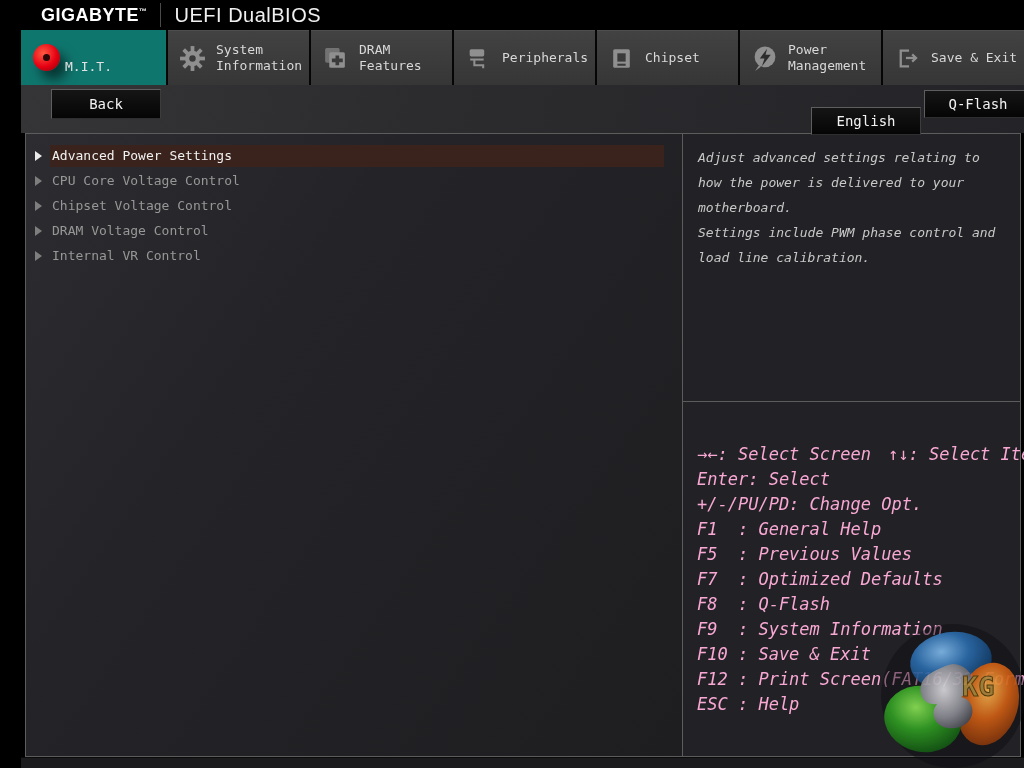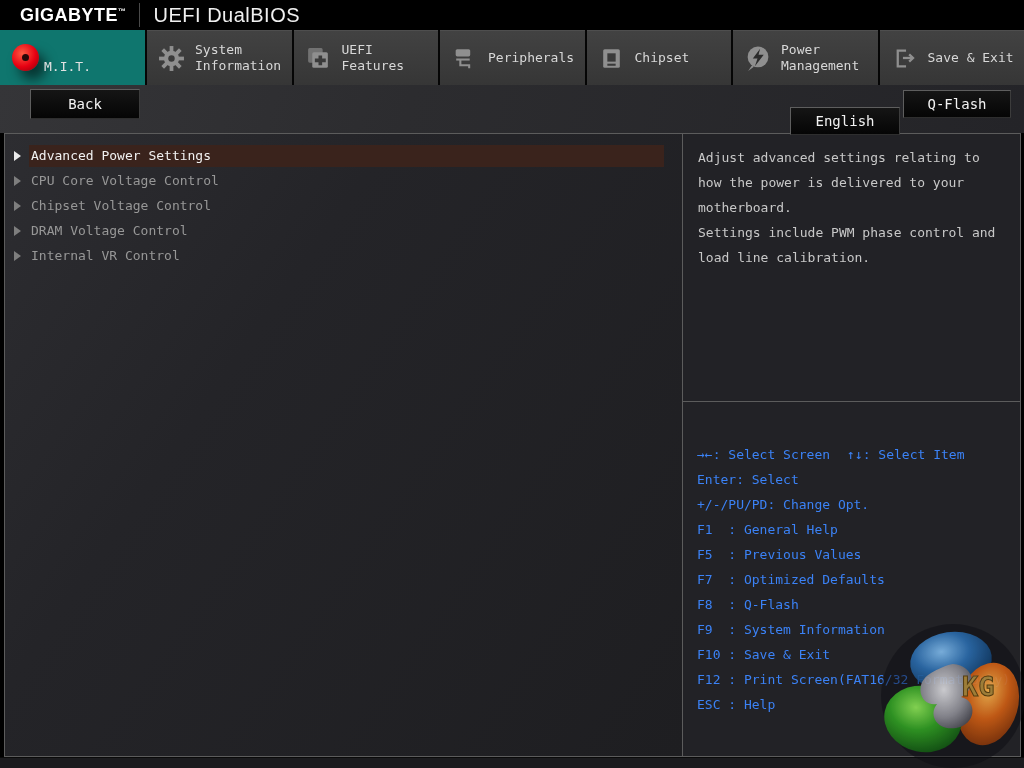--- a/index.html
+++ b/index.html
@@ -1,18 +1,18 @@
 <!DOCTYPE html>
 <html><head>
 <meta charset="utf-8">
 <style>
   * { margin:0; padding:0; box-sizing:border-box; }
   html,body { width:1024px; height:768px; background:#000; overflow:hidden;
     font-family:"DejaVu Sans Mono","Liberation Mono",monospace; }
-  .screen { position:relative; width:1024px; height:668px; background:#000; }
+  .screen { position:relative; width:1024px; height:668px; background:#000;padding-left:21px; }
 
   
   .topbar { height:30px; background:#000; display:flex; align-items:center; }
   .brand { font-family:"Liberation Sans",sans-serif; font-weight:bold; font-size:18px;
     color:#fff; margin-left:20px; letter-spacing:.5px; }
   .brand sup { font-size:8px; vertical-align:super; }
   .topbar-divider { width:1px; height:24px; background:#4a4a4a; margin:0 14px 0 12px; }
   .uefi-title { font-family:"Liberation Sans",sans-serif; font-size:20px; color:#f0f0f0; letter-spacing:.5px; }
 
   
@@ -47,25 +47,25 @@
     padding-top:9px; }
   .menu-row { height:25px; display:flex; align-items:center; cursor:pointer; }
   .tri { width:0; height:0; border-left:7px solid #7e7e7e; border-top:5px solid transparent;
     border-bottom:5px solid transparent; margin-left:9px; flex-shrink:0; }
   .menu-label-wrap { flex:1; margin-left:8px; margin-right:18px; height:22px; line-height:22px;
     padding-left:2px; font-size:13px; color:#979797; white-space:pre; }
   .menu-row.selected .menu-label-wrap { background:#3a231c; color:#f1f1f1; }
   .menu-row.selected .tri { border-left-color:#eaeaea; }
 
   .right-panel { width:338px; border-left:1px solid #5c5c5c; display:flex; flex-direction:column;
-    background:#222226; }
+    background:#222226;font-style:italic; }
   .help { height:268px; border-bottom:1px solid #5c5c5c; padding:11px 14px 0 15px;
     font-size:13px; color:#c8c8c8; }
   .help-line { height:25px; line-height:25px; white-space:pre; }
-  .legend { flex:1; padding:40px 2px 0 14px; font-size:13px; color:#3b82f6; }
+  .legend { flex:1; padding:40px 2px 0 14px; font-size:17px; color:#f9a8d4; }
   .legend-row { height:25px; line-height:25px; white-space:pre; }
   .legend-row-first { display:flex; gap:17px; }
 
   
   .bottom-strip { height:11px; background:#1b1b1e; border-top:1px solid #0a0a0a; }
 
   
   .watermark { position:absolute; left:878px; top:620px; width:150px; height:148px;
     opacity:.92; z-index:5; pointer-events:none; }
 </style>
@@ -108,21 +108,21 @@
 
     <div class="tab">
       <svg class="icon" viewBox="0 0 26 26">
         <g fill="#8f8f8f">
           <rect x="3" y="3" width="14" height="14" rx="1.5" opacity="0.65"></rect>
           <rect x="7" y="7" width="15" height="15" rx="1.5"></rect>
           <path d="M13 10 h3.5 v3 h3.5 v3.5 h-3.5 v3 H13 v-3 H9.5 v-3.5 H13 Z" fill="#3a3a3a"></path>
         </g>
       </svg>
       <div class="tab-label">
-        <div>UEFI</div><div>Features</div>
+        <div>DRAM</div><div>Features</div>
       </div>
     </div>
 
     <div class="tab">
       <svg class="icon" viewBox="0 0 26 26">
         <g stroke="#8f8f8f" stroke-width="2" fill="none">
           <rect x="4.5" y="4" width="14" height="7" rx="1.5" fill="#8f8f8f" stroke="none"></rect>
           <path d="M5 14 h13"></path>
           <path d="M9 14 v5.5 h8.5 v3"></path>
         </g>

